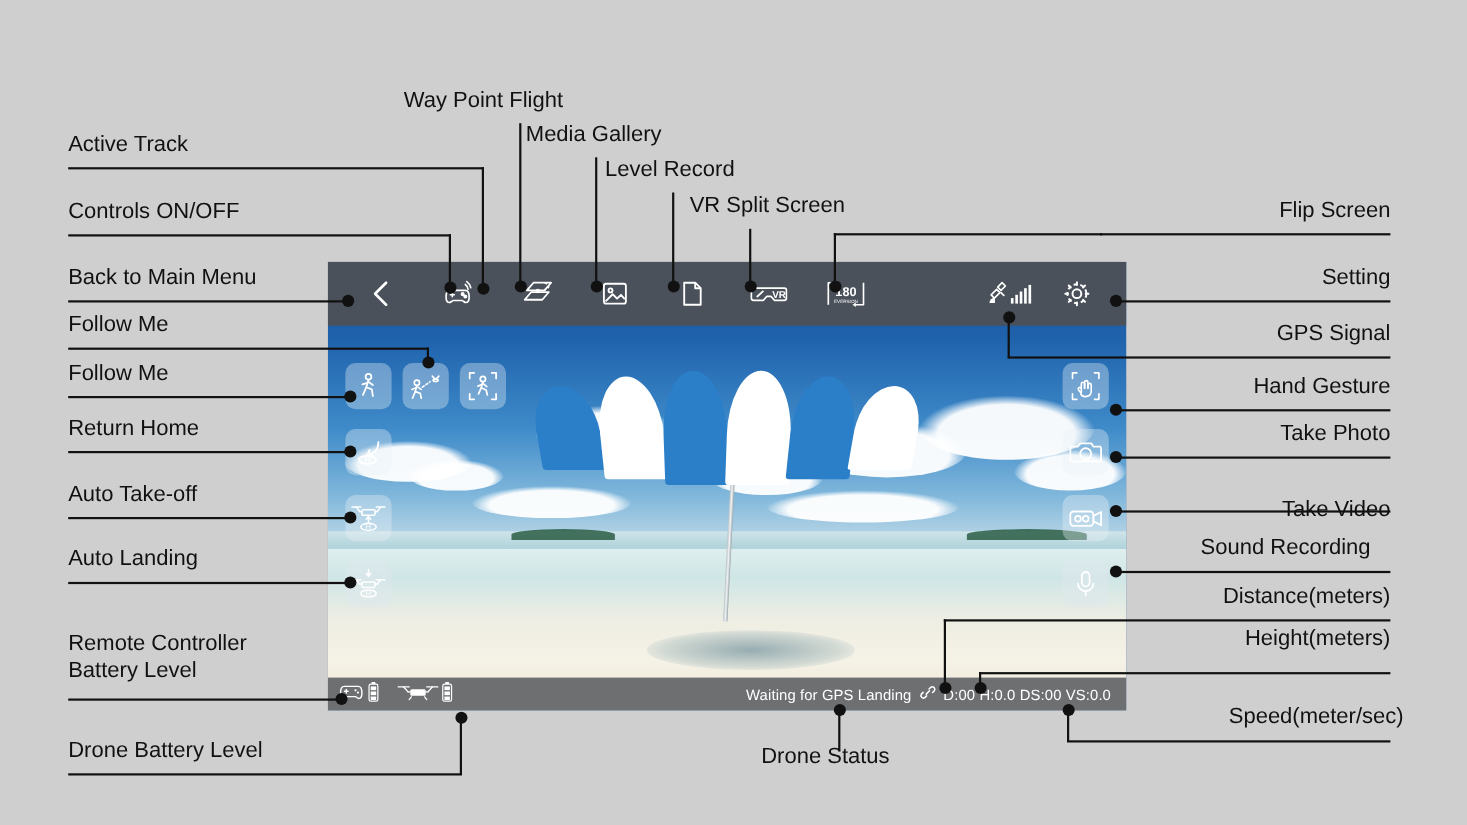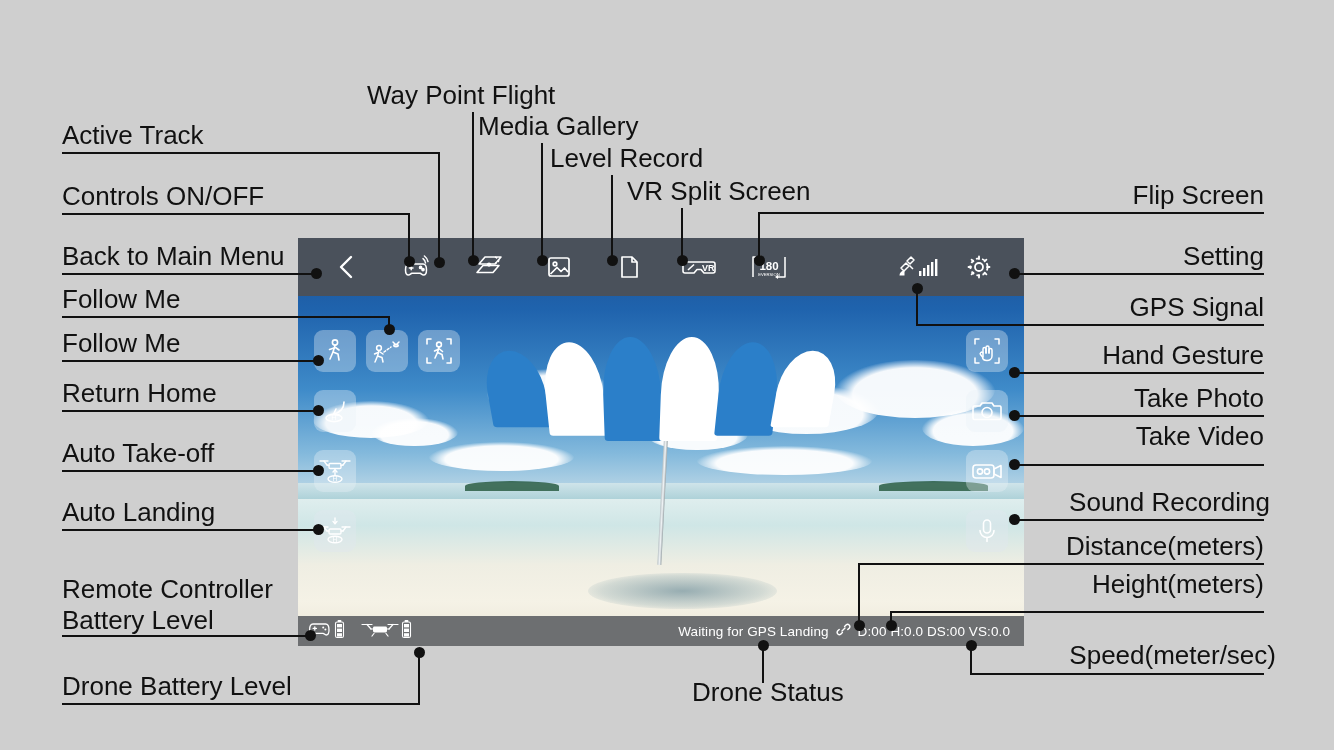--- a/index.html
+++ b/index.html
@@ -88,21 +88,21 @@
   .sb-left{display:flex;align-items:center;gap:6px;padding-left:10px;color:#fff;}
   .sb-grp{display:flex;align-items:center;gap:2px;}
   .sb-right{
     margin-left:auto;display:flex;align-items:center;gap:7px;
     padding-right:14px;color:#fff;font-size:13.5px;white-space:nowrap;
   }
   .sb-text{letter-spacing:.1px;}
   .sb-tele{letter-spacing:.1px;}
 
   
-  .ann{position:absolute;font-size:26px;color:#111;white-space:nowrap;line-height:1.18;}
+  .ann{position:absolute;font-size:20px;color:#111;white-space:nowrap;line-height:1.18;}
   .ann.l{text-align:left;}
   .ann.r{text-align:right;}
 
   
   .ln{position:absolute;background:#111;}
   .lh{height:2px;}
   .lv{width:2px;}
   .dot{position:absolute;width:11px;height:11px;border-radius:50%;background:#111;}
 </style>
 </head>
@@ -525,25 +525,25 @@
   <div class="dot" style="left:912px;top:283px;"></div>
 
   <div class="ann r" style="right:70px;top:340px;">Hand Gesture</div>
   <div class="ln lh" style="left:1014px;top:372px;width:250px;"></div>
   <div class="dot" style="left:1009px;top:367px;"></div>
 
   <div class="ann r" style="right:70px;top:383px;">Take Photo</div>
   <div class="ln lh" style="left:1014px;top:415px;width:250px;"></div>
   <div class="dot" style="left:1009px;top:410px;"></div>
 
-  <div class="ann r" style="right:70px;top:421px;">Take Video</div>
+  <div class="ann r" style="right:70px;top:452px;">Take Video</div>
   <div class="ln lh" style="left:1014px;top:464px;width:250px;"></div>
   <div class="dot" style="left:1009px;top:459px;"></div>
 
-  <div class="ann r" style="right:64px;top:487px;text-align:right;">Sound Recording</div>
+  <div class="ann r" style="right:88px;top:487px;text-align:right;">Sound Recording</div>
   <div class="ln lh" style="left:1014px;top:519px;width:250px;"></div>
   <div class="dot" style="left:1009px;top:514px;"></div>
 
   <div class="ann r" style="right:70px;top:531px;">Distance(meters)</div>
   <div class="ln lh" style="left:858px;top:563px;width:406px;"></div>
   <div class="ln lv" style="left:858px;top:563px;height:62px;"></div>
   <div class="dot" style="left:854px;top:620px;"></div>
 
   <div class="ann r" style="right:70px;top:569px;">Height(meters)</div>
   <div class="ln lh" style="left:890px;top:611px;width:374px;"></div>

